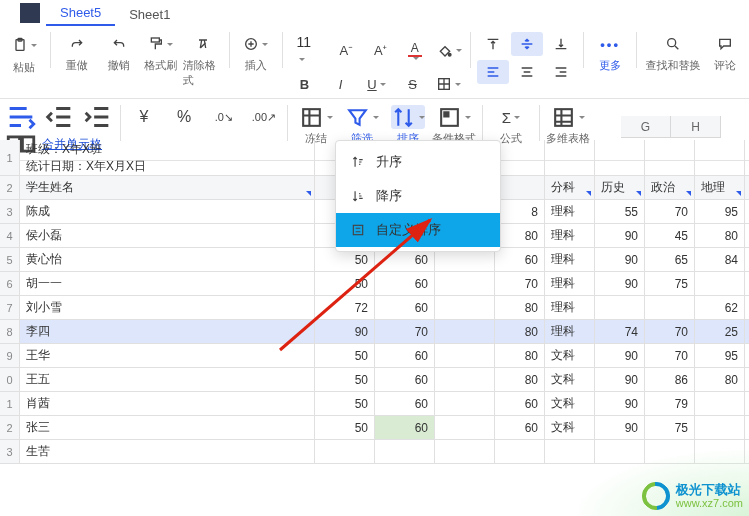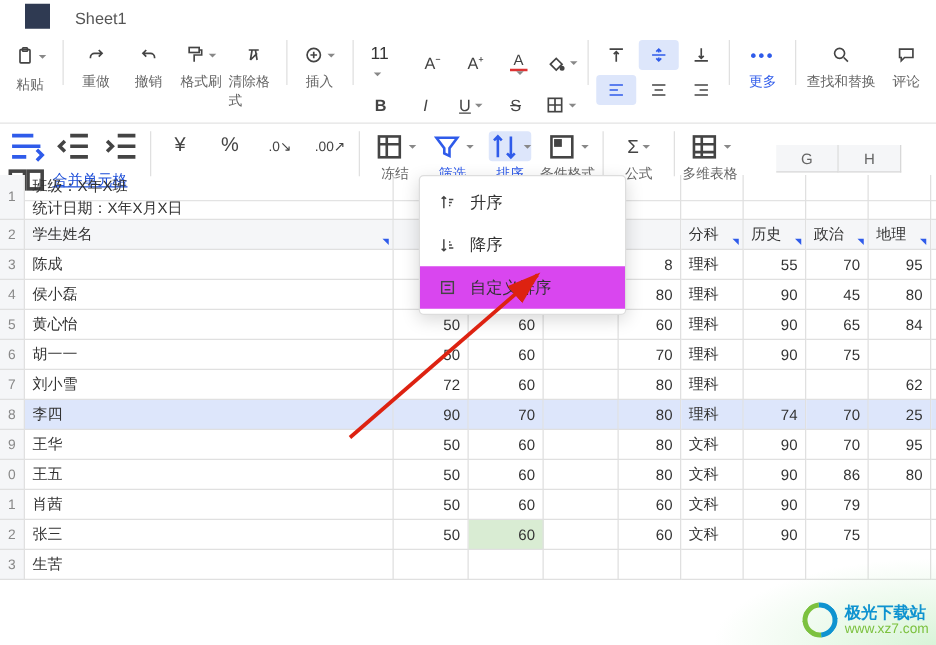--- a/index.html
+++ b/index.html
@@ -30,21 +30,21 @@
 .sort-active .tb2-btn { background: #dde6fb; color: #2f5bea; }
 .sort-active .tb-label { color: #2f5bea; }
 .select-box { font-size: 13px; color: #333; padding: 3px 26px 3px 8px; position: relative; }
 .select-box::after { content: ""; position: absolute; right: 8px; top: 50%; border-top: 4px solid #888; border-left: 4px solid transparent; border-right: 4px solid transparent; transform: translateY(-50%); }
 
 .colhdr-partial { position: absolute; left: 610px; top: 92px; display: flex; }
 .colhdr-cell { width: 50px; height: 22px; border-right: 1px solid #d8d8d8; border-bottom: 1px solid #d8d8d8; background: #f5f6f8; font-size: 12px; color: #666; display: flex; align-items: center; justify-content: center; }
 
 .menu { position: absolute; left: 335px; top: 140px; width: 166px; background: #fff; border: 1px solid #ddd; box-shadow: 0 4px 14px rgba(0,0,0,.15); border-radius: 4px; z-index: 50; padding: 4px 0; }
 .menu-item { display: flex; align-items: center; gap: 10px; padding: 8px 14px; font-size: 13px; color: #333; }
-.menu-item:hover,.menu-item.hov { background: #d946ef; }
+.menu-item:hover,.menu-item.hov { background: #0ea5e9; }
 .menu-ico { width: 16px; height: 16px; display: flex; align-items: center; justify-content: center; }
 
 .sheet { position: absolute; left: 0; top: 140px; right: 0; bottom: 0; }
 .rowhdr { position: absolute; left: 0; top: 0; width: 20px; }
 .rowhdr div { height: 24px; border-bottom: 1px solid #e0e0e0; border-right: 1px solid #e0e0e0; background: #f5f6f8; font-size: 11px; color: #888; display: flex; align-items: center; justify-content: center; }
 .rowhdr div.h36 { height: 36px; }
 .grid { position: absolute; left: 20px; top: 0; display: grid; grid-template-columns: 295px 60px 60px 60px 50px 50px 50px 50px 50px 20px; }
 .cell { border-right: 1px solid #e0e0e0; border-bottom: 1px solid #e0e0e0; height: 24px; font-size: 12px; color: #333; padding: 0 6px; display: flex; align-items: center; overflow: hidden; }
 .cell.h36 { height: 36px; }
 .cell.num { justify-content: flex-end; }
@@ -61,20 +61,21 @@
 .wm-t1 { color: #0f93d0; font-weight: bold; }
 .wm-t2 { color: #7cc13f; font-size: 11px; }
 
 .corner-grad { position:absolute; right:0; bottom:0; width:180px; height:70px; background: radial-gradient(ellipse at bottom right, rgba(200,240,200,0.7), rgba(255,255,255,0) 70%); z-index:70; pointer-events:none;}
 </style>
 </head>
 <body>
 
 <div class="tabs">
   <div class="grid-ico"></div>
+  <div class="tab active">Sheet5</div>
   <div class="tab">Sheet1</div>
 </div>
 
 <div class="toolbar1">
   <div class="tb-group">
     <div class="tb-icon-row">
         <div class="tb-btn caret">
           <svg viewBox="0 0 24 24" fill="none" stroke="#444" stroke-width="2">
             <rect x="6" y="4" width="12" height="16" rx="1"></rect>
             <rect x="9" y="2" width="6" height="4" rx="1"></rect>

